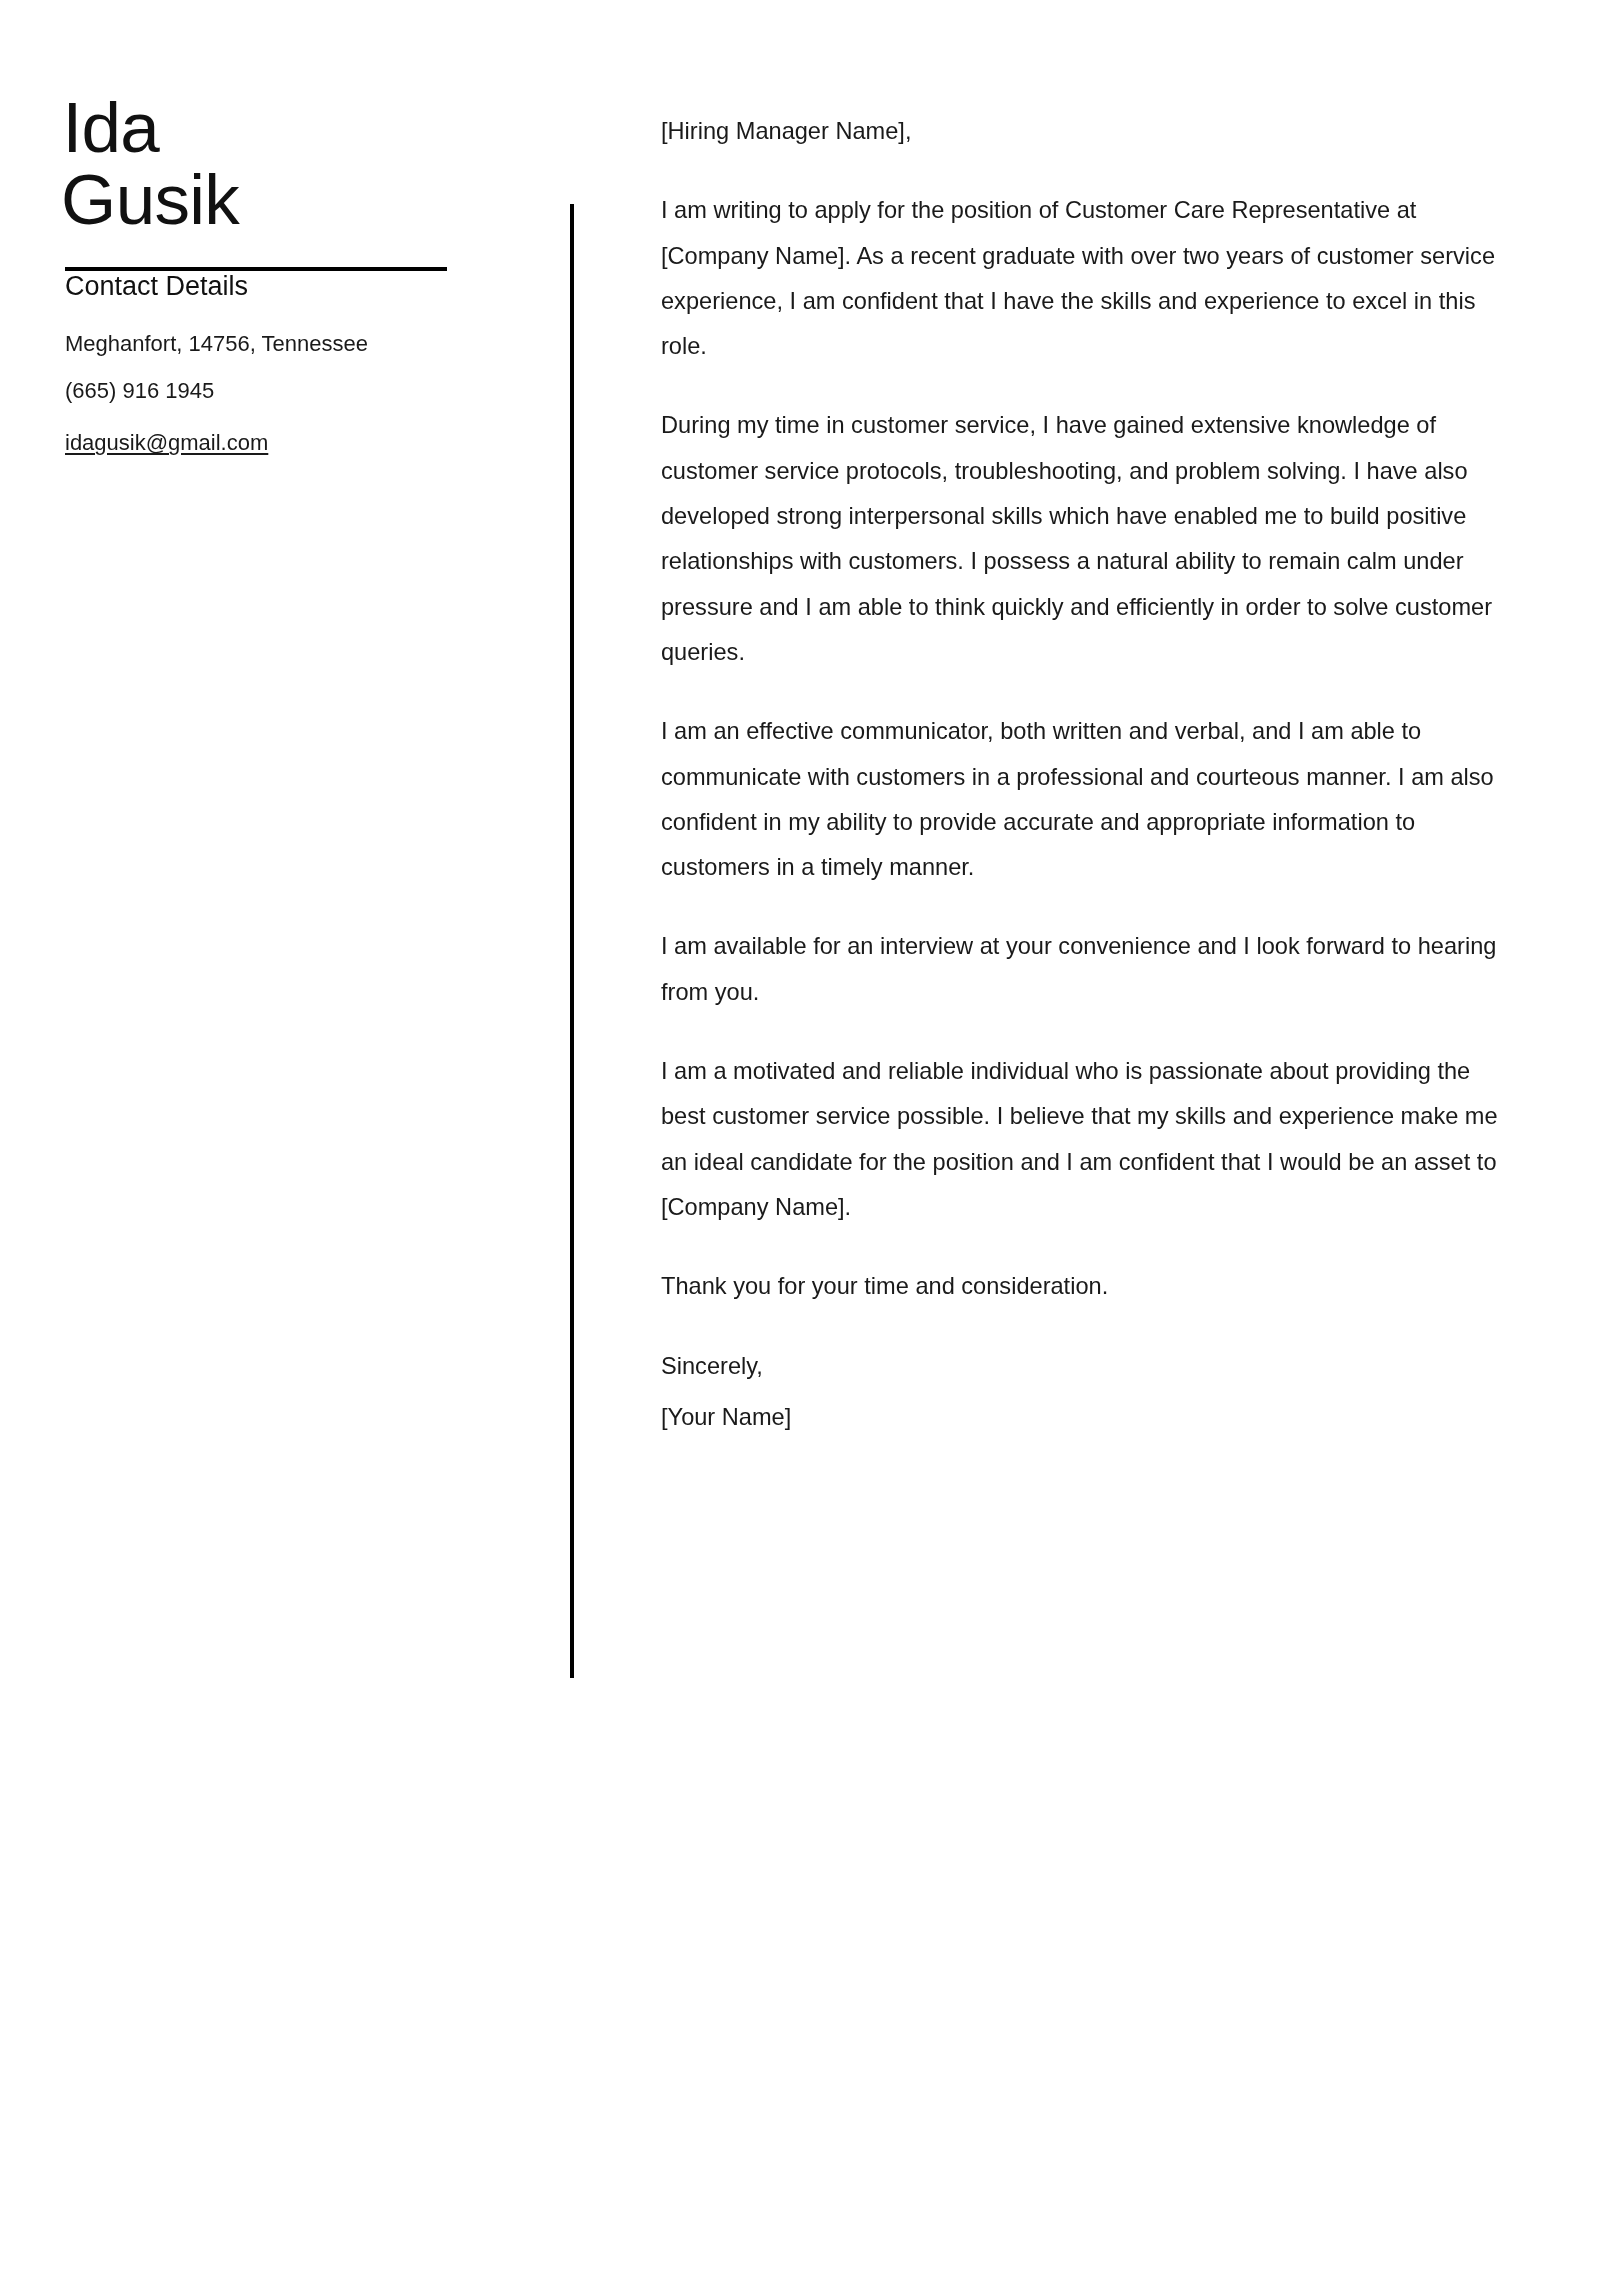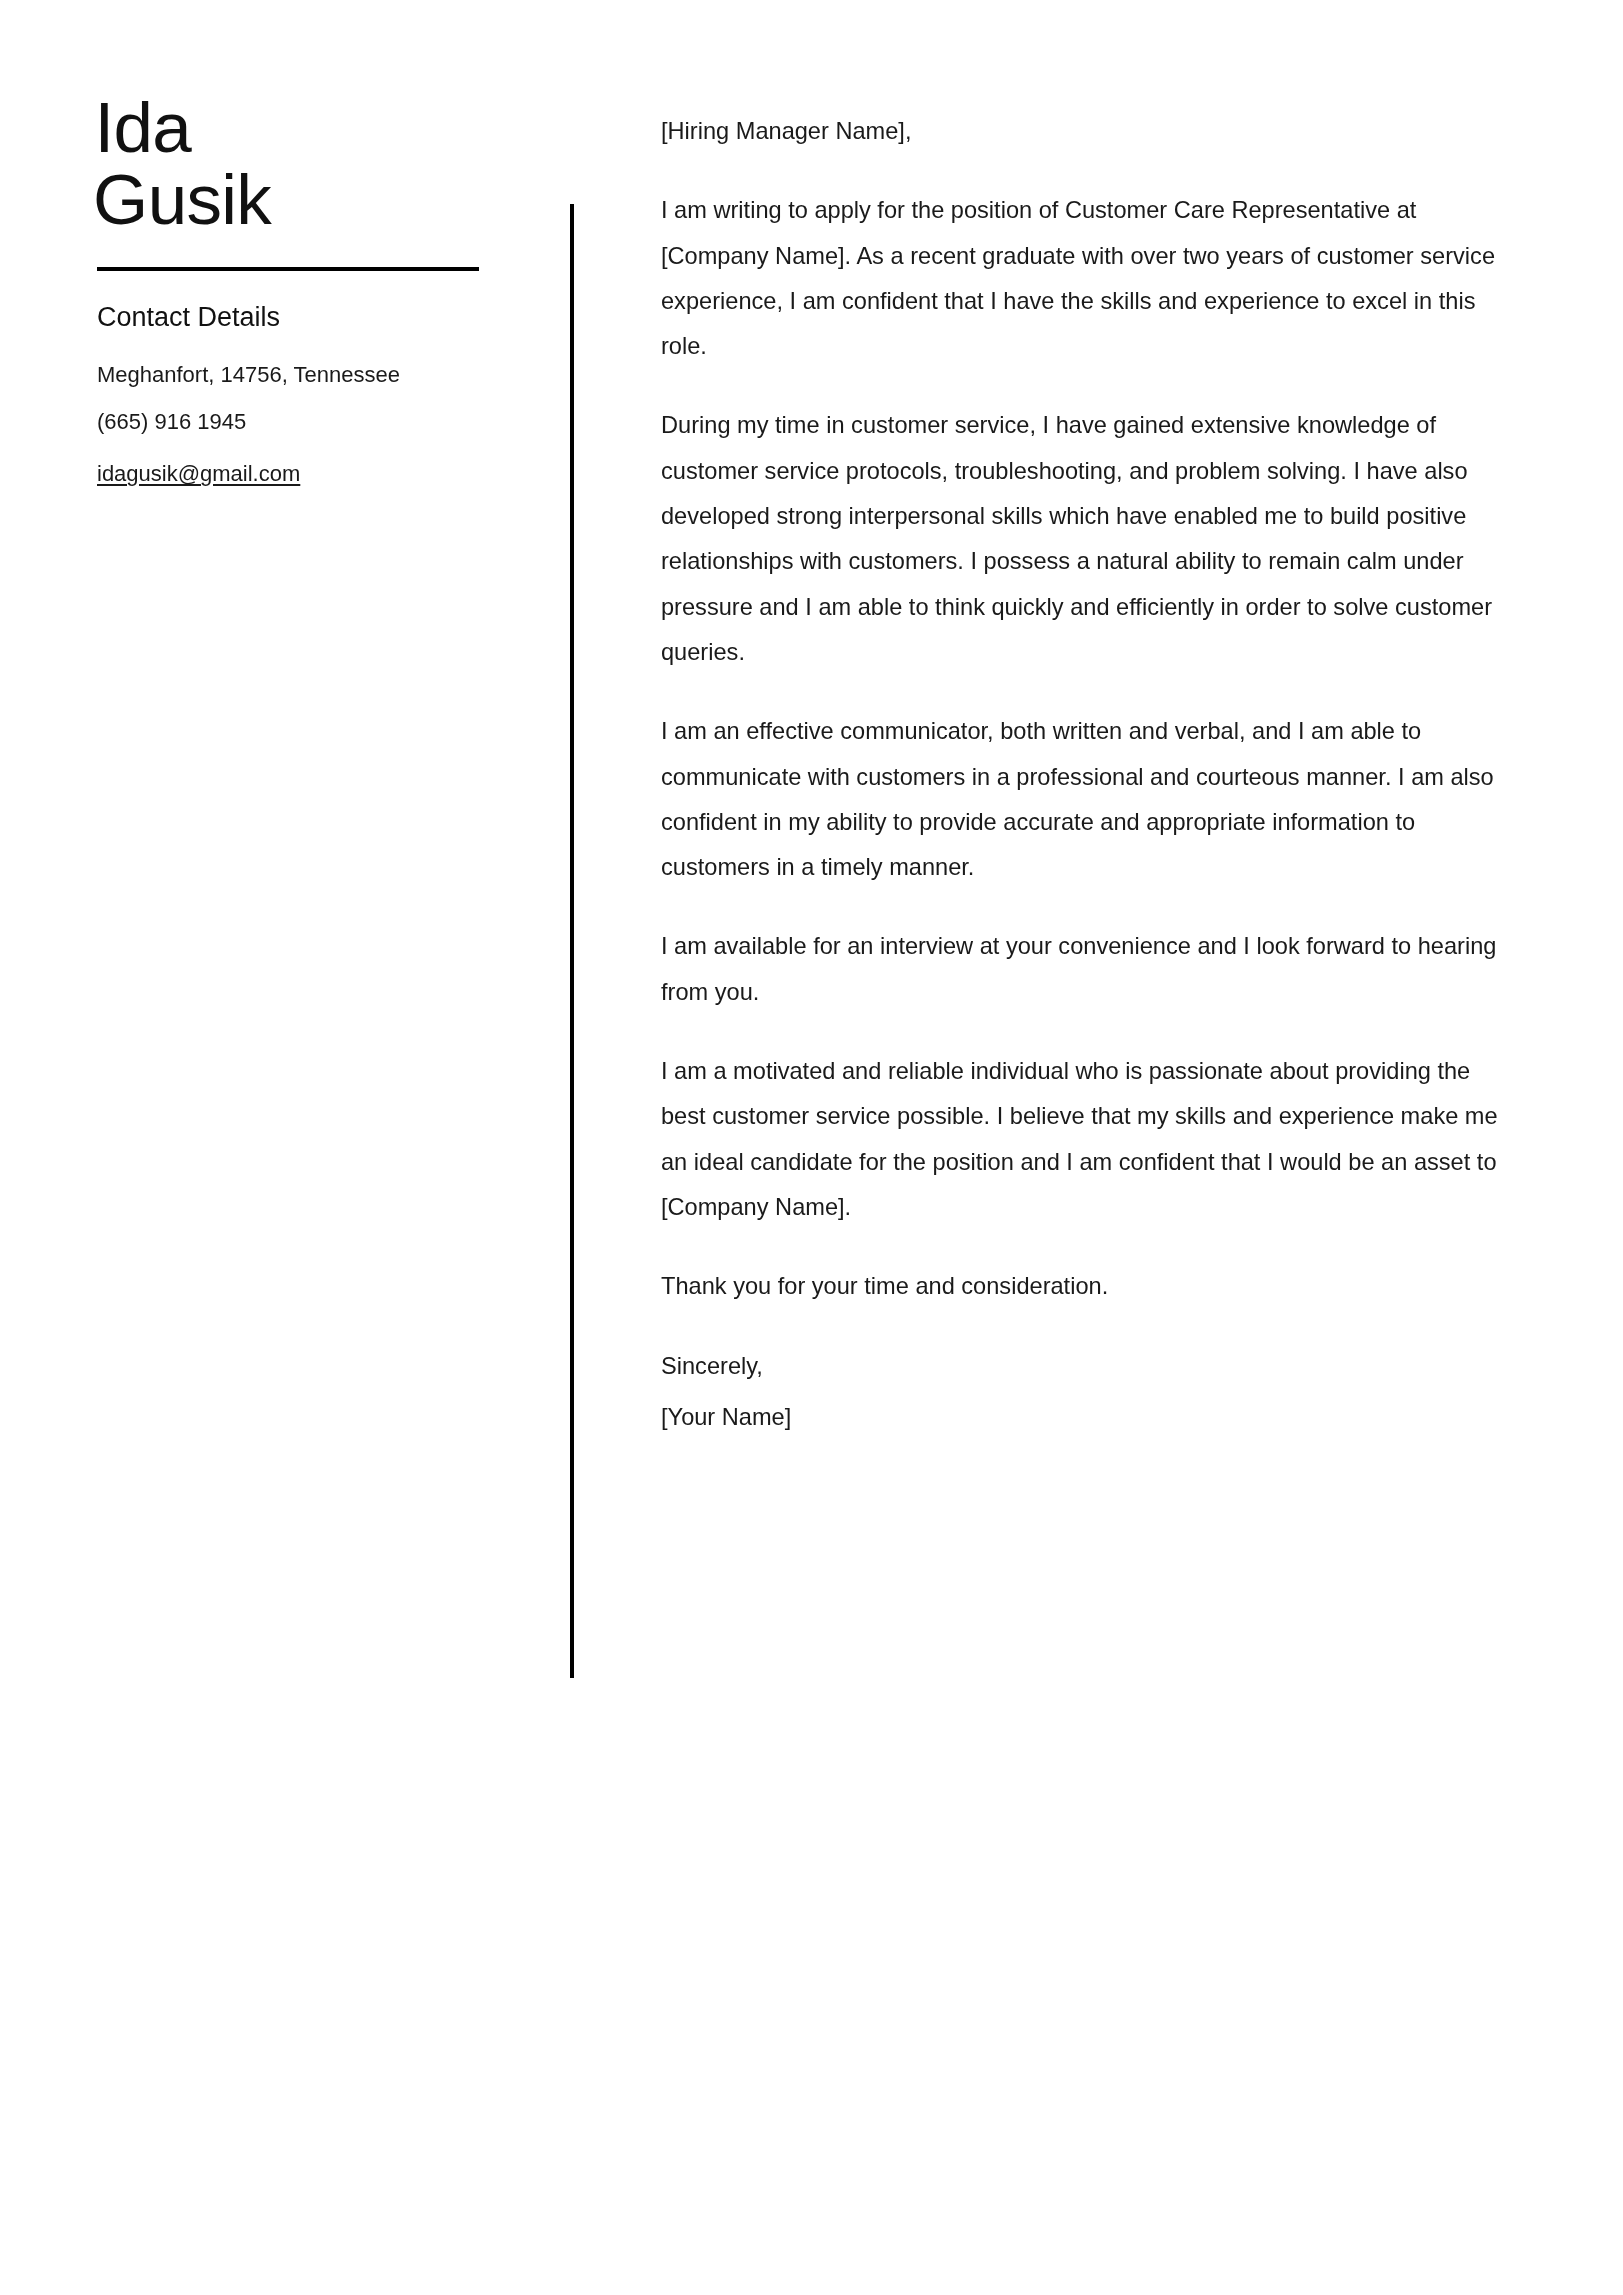--- a/index.html
+++ b/index.html
@@ -19,21 +19,21 @@
   .page {
     position: relative;
     width: 1623px;
     height: 2295px;
     background: #ffffff;
   }
 
   
   .sidebar {
     position: absolute;
-    left: 97px;
+    left: 65px;
     top: 92px;
     width: 406px;
   }
 
   .name-block {
     line-height: 1.02;
     margin: 0;
   }
   .name-first,
   .name-last {
@@ -57,21 +57,20 @@
   }
 
   .divider-h {
     margin-top: 30px;
     width: 382px;
     height: 3.9px;
     background: #000000;
   }
 
   .section-heading {
-    margin-top: 31px;
     font-size: 27px;
     font-weight: 400;
     color: #111111;
     letter-spacing: 0px;
   }
 
   .contact-list {
     margin-top: 19.6px;
   }
   .contact-line {

